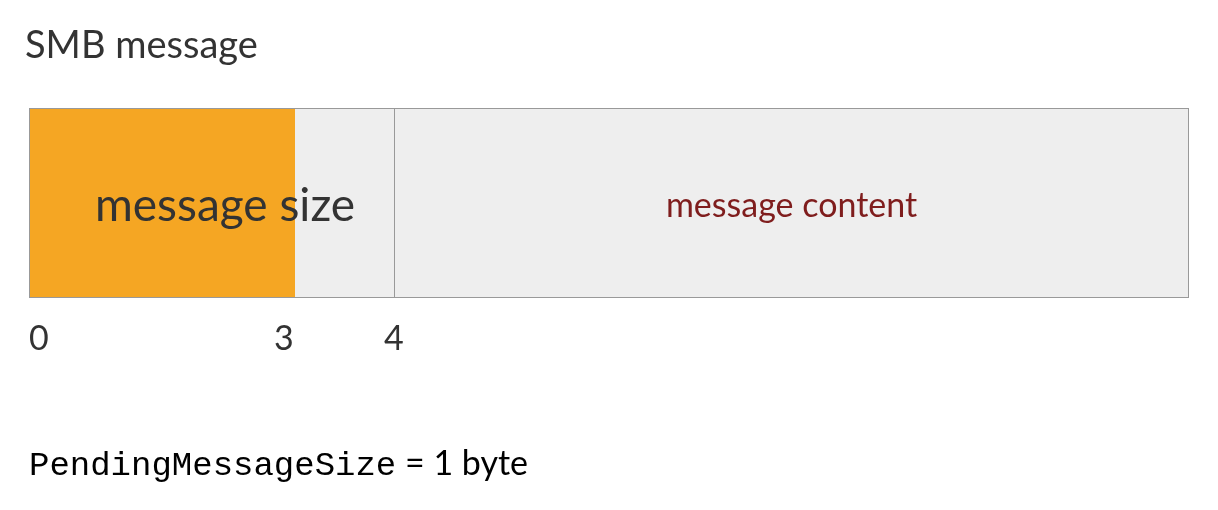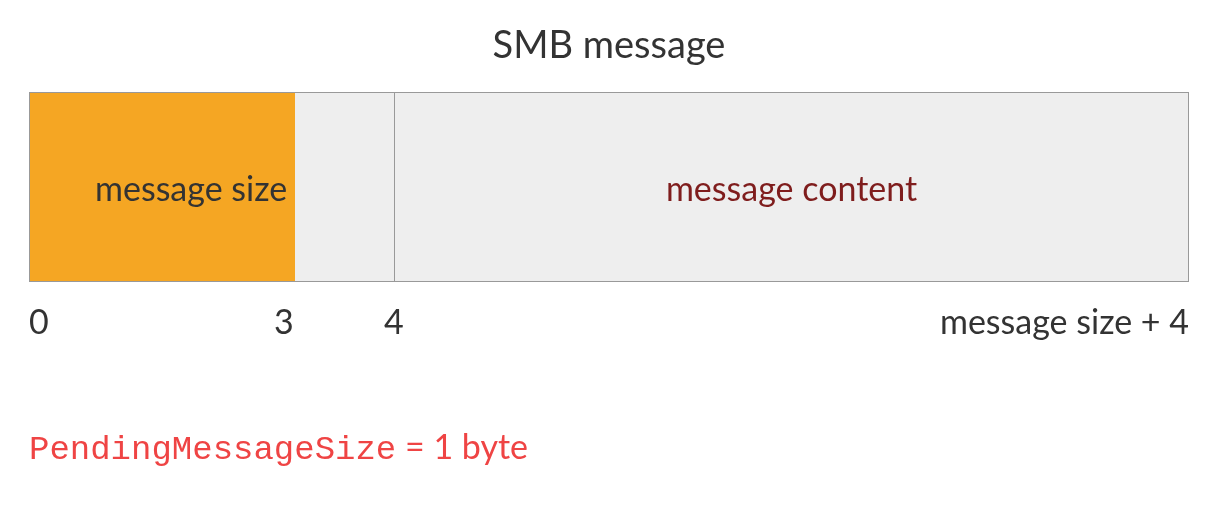--- a/index.html
+++ b/index.html
@@ -9,24 +9,24 @@
     }
     body {
       font-family: 'Segoe UI', Lato, Arial, sans-serif;
       background: #ffffff;
       width: 1218px;
       height: 510px;
       padding: 20px 25px;
       position: relative;
     }
     .title {
-      text-align: center;
+      text-align: left;
       font-size: 38px;
       color: #333333;
-      margin-bottom: 26px;
+      margin-bottom: 42px;
       font-weight: 400;
     }
     .diagram-container {
       position: relative;
       margin: 0 auto;
       width: 1160px;
     }
     .message-box {
       display: flex;
       border: 1px solid #999999;
@@ -54,21 +54,21 @@
     .segment-content {
       background: #eeeeee;
       flex: 1;
     }
     .size-label {
       position: absolute;
       left: 65px;
       top: 50%;
       transform: translateY(-50%);
       z-index: 2;
-      font-size: 34px;
+      font-size: 46px;
       color: #333333;
     }
     .tick-labels {
       position: relative;
       margin-top: 18px;
       height: 50px;
       font-size: 34px;
       color: #333333;
     }
     .tick {
@@ -82,21 +82,21 @@
     }
     .tick-4 {
       left: 355px;
     }
     .tick-end {
       right: 0;
     }
     .footer-text {
       margin-top: 75px;
       font-size: 34px;
-      color: #ef4444;
+      color: #000000;
       font-weight: 400;
     }
     .mono {
       font-family: 'Consolas', 'Courier New', monospace;
     }
   </style>
 </head>
 <body>
 
 <div class="title">SMB message</div>
@@ -106,19 +106,18 @@
     <div class="size-label">message size</div>
     <div class="segment segment-size"></div>
     <div class="segment segment-gap"></div>
     <div class="segment segment-content">message content</div>
   </div>
 
   <div class="tick-labels">
     <span class="tick tick-0">0</span>
     <span class="tick tick-3">3</span>
     <span class="tick tick-4">4</span>
-    <span class="tick tick-end">message size + 4</span>
   </div>
 
   <div class="footer-text">
     <span class="mono">PendingMessageSize</span><span> = 1 byte</span>
   </div>
 </div>
 
 </body></html>

